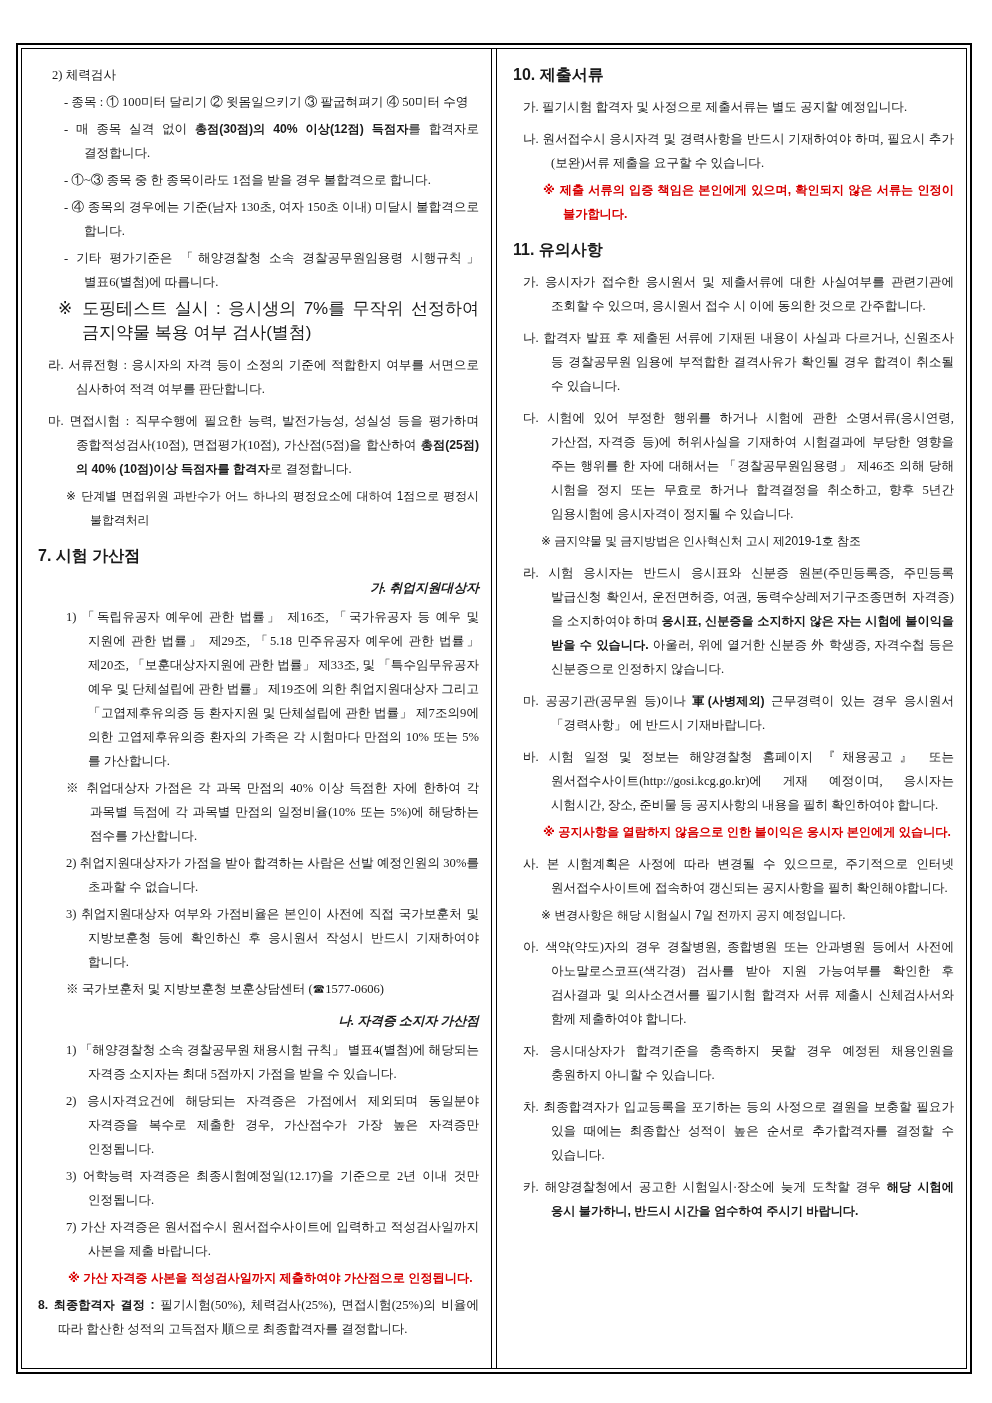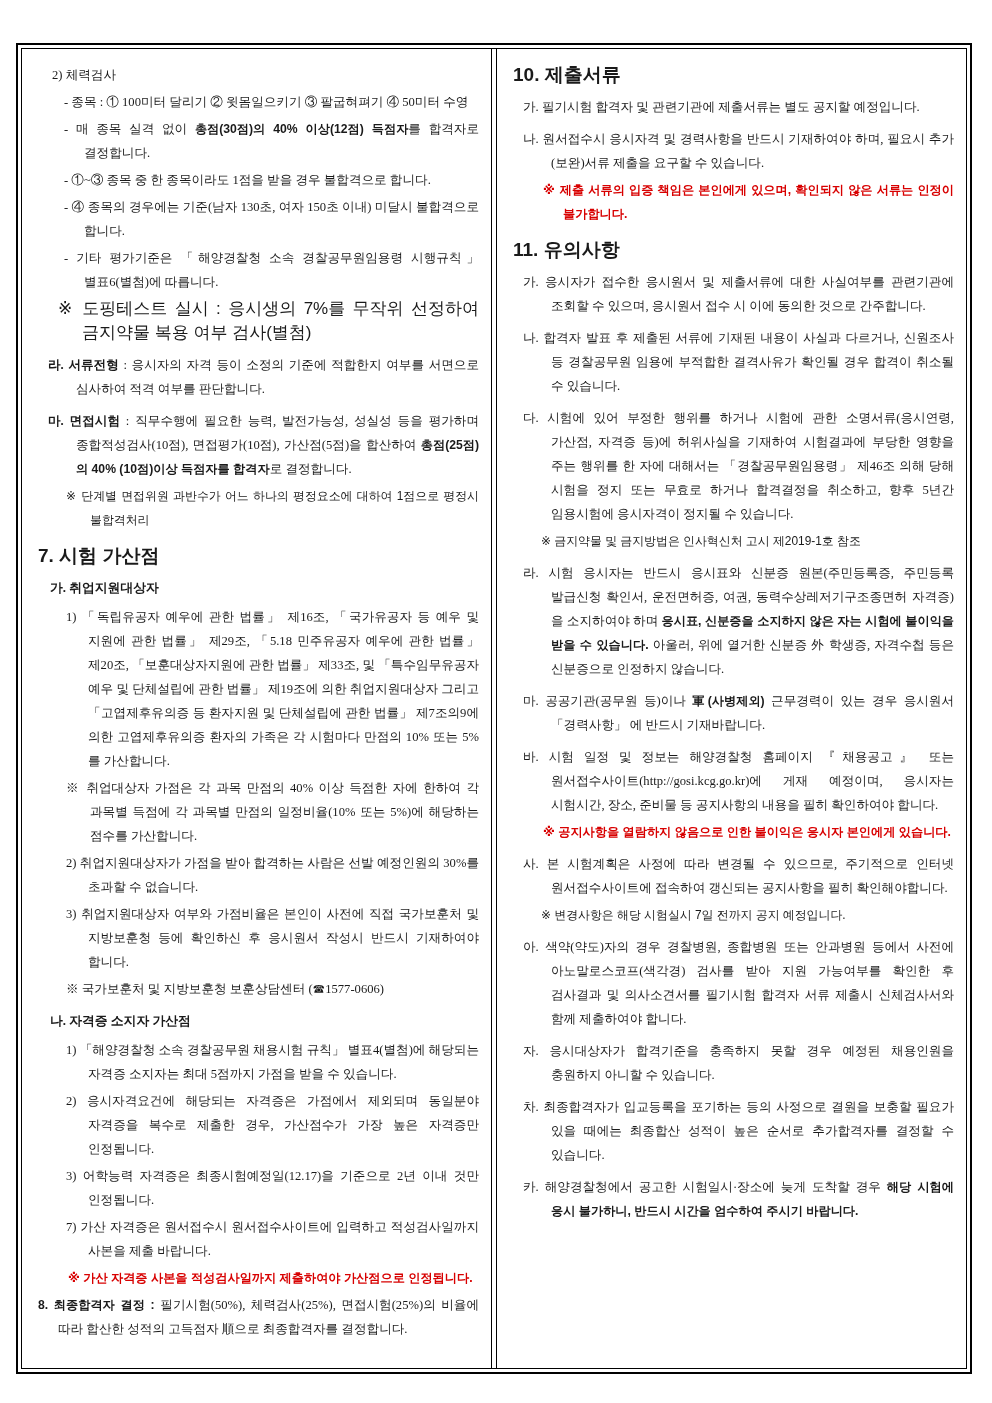--- a/index.html
+++ b/index.html
@@ -23,35 +23,35 @@
     width:4px; align-self:stretch;
     border-left:1px solid var(--line); border-right:1px solid var(--line);
   }
   .blk {
     font-size:12.6px; line-height:24px; text-align:justify;
     margin:0 0 3px 0; word-break:keep-all; overflow-wrap:break-word;
   }
   .col .blk:first-child { margin-top:0 !important; }
   
   .h1  { font-family:"Liberation Sans","DejaVu Sans",sans-serif; font-weight:bold;
-         font-size:19px; margin:12px 0 6px 0; text-align:left; }
-  .h2  { font-weight:bold; font-size:12.8px; padding-left:12px; margin:8px 0 5px 0; text-align:left; }
+         font-size:16px; margin:12px 0 6px 0; text-align:left; }
+  .h2  { font-weight:bold; font-size:12.8px; padding-left:12px; margin:8px 0 5px 0; text-align:right;font-style:italic; }
   .h8  { padding-left:20px; text-indent:-20px; }
   .p2  { padding-left:14px; margin-top:2px; }
   .dash{ padding-left:46px; text-indent:-20px; }
   .ga  { padding-left:38px; text-indent:-28px; margin-top:8px; }
   .num { padding-left:50px; text-indent:-22px; margin-top:0; }
   .note{ padding-left:52px; text-indent:-24px; }
   .note-sm  { padding-left:44px; text-indent:-24px; font-family:"Liberation Sans","DejaVu Sans",sans-serif; font-size:17px; }
   .note-sans{ padding-left:52px; text-indent:-24px; font-family:"Liberation Sans","DejaVu Sans",sans-serif; font-size:11.9px; }
   .red-note { padding-left:50px; text-indent:-20px; font-family:"Liberation Sans","DejaVu Sans",sans-serif;
               font-weight:bold; color:var(--red); font-size:12.2px; }
   
   .seg-b  { font-weight:bold; font-family:"Liberation Sans","DejaVu Sans",sans-serif; font-size:12.2px; }
-  .seg-bs { font-weight:bold; }
+  .seg-bs { font-weight:normal; }
 </style>
 </head>
 <body>
 
 <div class="frame">
   <div class="frame-inner">
     <div class="col">
         <div class="blk p2"><span>2) 체력검사</span></div>
         <div class="blk dash"><span>- 종목 : ① 100미터 달리기 ② 윗몸일으키기 ③ 팔굽혀펴기 ④ 50미터 수영</span></div>
         <div class="blk dash"><span>- 매 종목 실격 없이 </span><span class="seg-b">총점(30점)의 40% 이상(12점) 득점자</span><span>를 합격자로 결정합니다.</span></div>
@@ -74,21 +74,21 @@
         <div class="blk num"><span>2) 응시자격요건에 해당되는 자격증은 가점에서 제외되며 동일분야 자격증을 복수로 제출한 경우, 가산점수가 가장 높은 자격증만 인정됩니다.</span></div>
         <div class="blk num"><span>3) 어학능력 자격증은 최종시험예정일(12.17)을 기준으로 2년 이내 것만 인정됩니다.</span></div>
         <div class="blk num"><span>7) 가산 자격증은 원서접수시 원서접수사이트에 입력하고 적성검사일까지 사본을 제출 바랍니다.</span></div>
         <div class="blk red-note"><span>※ 가산 자격증 사본을 적성검사일까지 제출하여야 가산점으로 인정됩니다.</span></div>
         <div class="blk h8"><span class="seg-b">8. 최종합격자 결정 : </span><span>필기시험(50%), 체력검사(25%), 면접시험(25%)의 비율에 따라 합산한 성적의 고득점자 順으로 최종합격자를 결정합니다.</span></div>
         <div class="blk h1"></div>
       </div>
     <div class="divider"></div>
     <div class="col">
         <div class="blk h1"><span>10. 제출서류</span></div>
-        <div class="blk ga"><span>가. 필기시험 합격자 및 관련기관에 제출서류는 별도 공지할 예정입니다.</span></div>
+        <div class="blk ga"><span>가. 필기시험 합격자 및 사정으로 제출서류는 별도 공지할 예정입니다.</span></div>
         <div class="blk ga"><span>나. 원서접수시 응시자격 및 경력사항을 반드시 기재하여야 하며, 필요시 추가(보완)서류 제출을 요구할 수 있습니다.</span></div>
         <div class="blk red-note"><span>※ 제출 서류의 입증 책임은 본인에게 있으며, 확인되지 않은 서류는 인정이 불가합니다.</span></div>
         <div class="blk h1"><span>11. 유의사항</span></div>
         <div class="blk ga"><span>가. 응시자가 접수한 응시원서 및 제출서류에 대한 사실여부를 관련기관에 조회할 수 있으며, 응시원서 접수 시 이에 동의한 것으로 간주합니다.</span></div>
         <div class="blk ga"><span>나. 합격자 발표 후 제출된 서류에 기재된 내용이 사실과 다르거나, 신원조사 등 경찰공무원 임용에 부적합한 결격사유가 확인될 경우 합격이 취소될 수 있습니다.</span></div>
         <div class="blk ga"><span>다. 시험에 있어 부정한 행위를 하거나 시험에 관한 소명서류(응시연령, 가산점, 자격증 등)에 허위사실을 기재하여 시험결과에 부당한 영향을 주는 행위를 한 자에 대해서는 「경찰공무원임용령」 제46조 의해 당해 시험을 정지 또는 무효로 하거나 합격결정을 취소하고, 향후 5년간 임용시험에 응시자격이 정지될 수 있습니다.</span></div>
         <div class="blk note-sans"><span>※ 금지약물 및 금지방법은 인사혁신처 고시 제2019-1호 참조</span></div>
         <div class="blk ga"><span>라. 시험 응시자는 반드시 응시표와 신분증 원본(주민등록증, 주민등록 발급신청 확인서, 운전면허증, 여권, 동력수상레저기구조종면허 자격증)을 소지하여야 하며 </span><span class="seg-b">응시표, 신분증을 소지하지 않은 자는 시험에 불이익을 받을 수 있습니다.</span><span> 아울러, 위에 열거한 신분증 外 학생증, 자격수첩 등은 신분증으로 인정하지 않습니다.</span></div>
         <div class="blk ga"><span>마. 공공기관(공무원 등)이나 </span><span class="seg-b">軍(사병제외)</span><span> 근무경력이 있는 경우 응시원서 「경력사항」 에 반드시 기재바랍니다.</span></div>
         <div class="blk ga"><span>바. 시험 일정 및 정보는 해양경찰청 홈페이지 『채용공고』 또는 원서접수사이트(http://gosi.kcg.go.kr)에 게재 예정이며, 응시자는 시험시간, 장소, 준비물 등 공지사항의 내용을 필히 확인하여야 합니다.</span></div>

